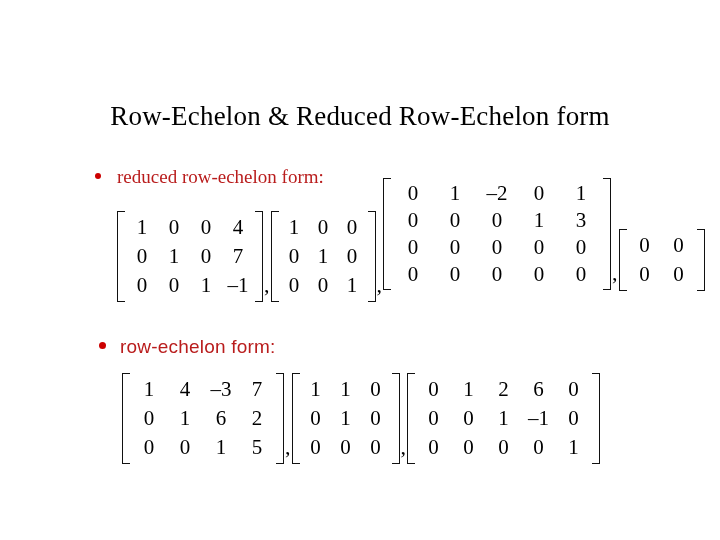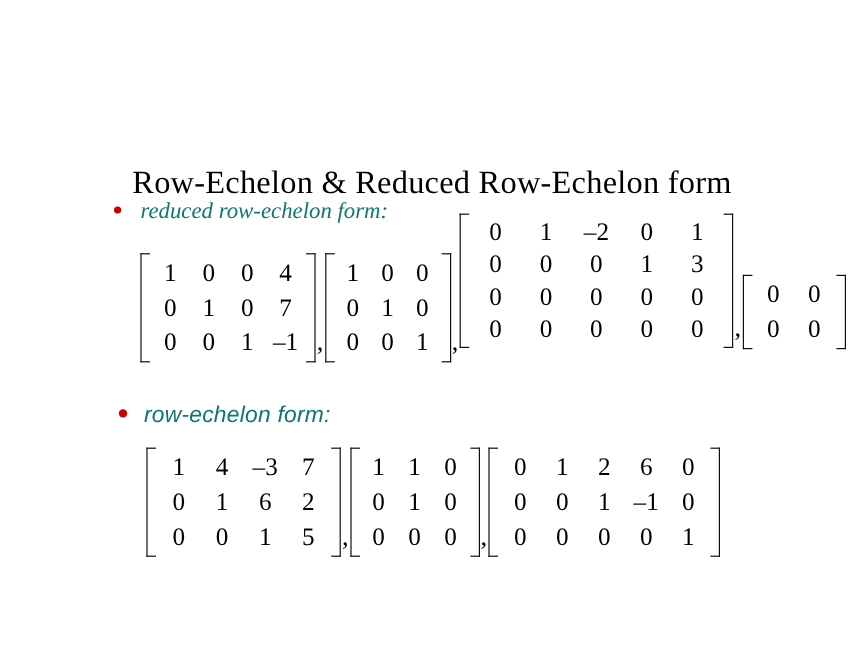--- a/index.html
+++ b/index.html
@@ -27,21 +27,20 @@
     top: 101px;
     left: 0;
     width: 720px;
     text-align: center;
     font-family: "Liberation Serif", serif;
     font-size: 27px;
     font-weight: normal;
     letter-spacing: 0.2px;
     color: #000000;
     white-space: nowrap;
-    margin-top: 36px;
   }
 
   
   .bullet-row {
     position: absolute;
     display: flex;
     align-items: baseline;
   }
   .bullet-row.b1 { top: 166px; left: 95px; }
   .bullet-row.b2 { top: 336px; left: 99px; justify-content: space-between; }
@@ -60,22 +59,21 @@
   .bullet-row.b2 .bullet-dot {
     width: 7px;
     height: 7px;
     margin-right: 14px;
   }
 
   .bullet-text {
     font-family: "Liberation Serif", serif;
     font-size: 19px;
     white-space: nowrap;
-    color: #0f766e;
-    font-style: italic;
+    color: #b91c1c;
   }
   .bullet-row.b2 .bullet-text {
     font-family: "Liberation Sans", sans-serif;
     font-size: 19px;
     letter-spacing: 0.2px;
   }
 
   
   .matrix-group {
     position: absolute;

